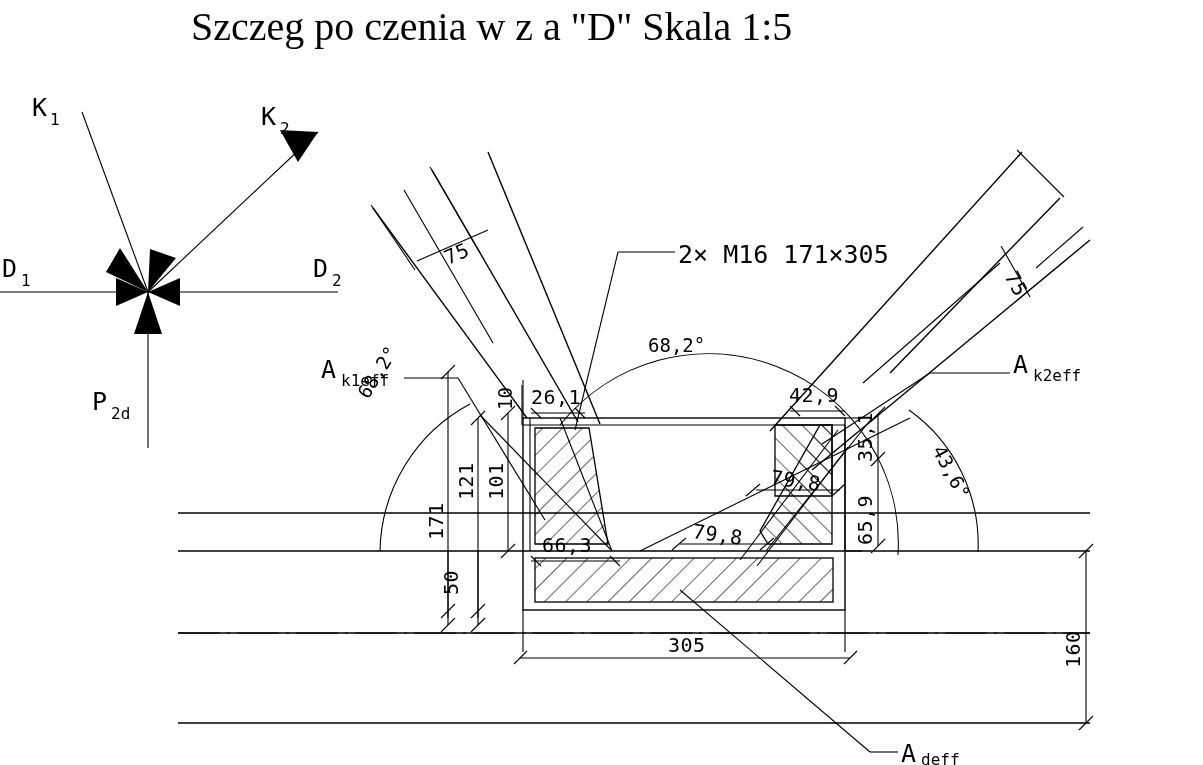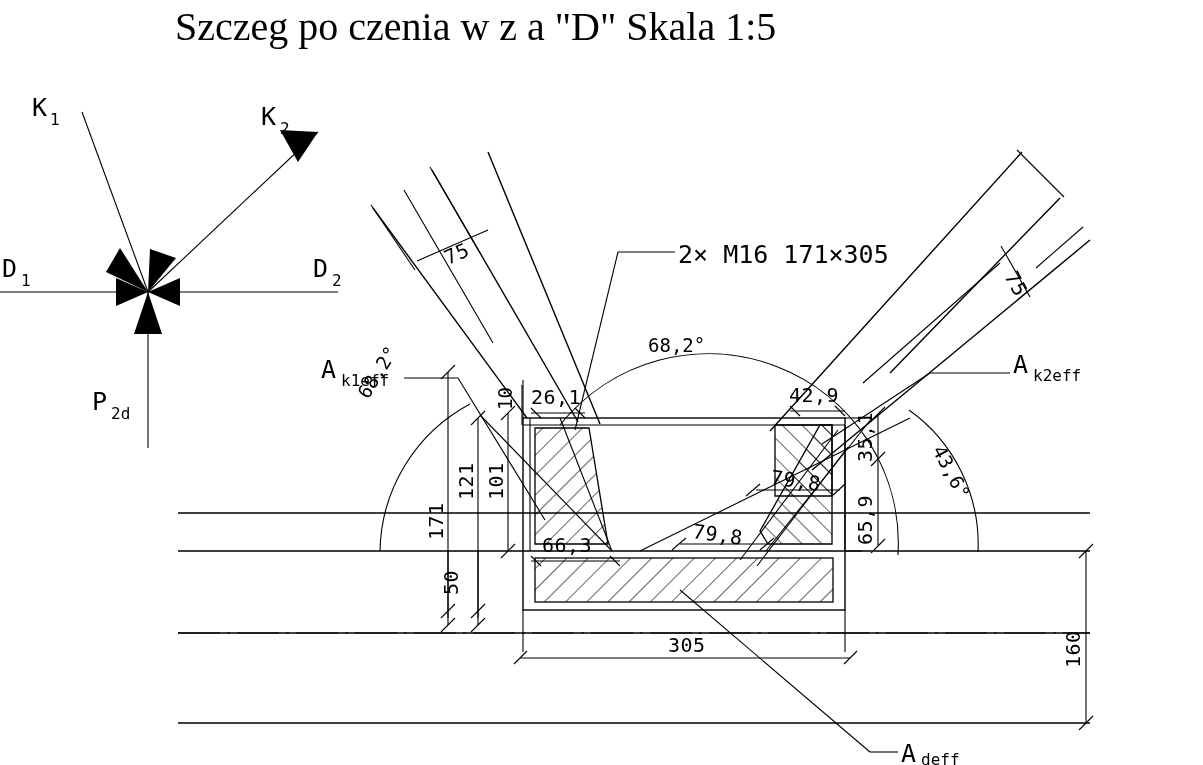--- a/index.html
+++ b/index.html
@@ -18,21 +18,21 @@
   .title{font-family:"Liberation Serif", serif;font-size:40px;fill:#000;}
   .centerline{stroke:#000;stroke-width:1.1;fill:none;
               stroke-dasharray:42 7 3 7;}
   .solidfill{fill:#000;stroke:none;}
 </style>
 </head>
 <body>
 
 <div id="root">
 
-<div style="position:absolute;left:0;top:0;width:953px;height:56px;">
+<div style="position:absolute;left:16px;top:0;width:953px;height:56px;">
   <svg width="1203" height="56">
     <text class="title" x="175" y="40">Szczeg    po   czenia w  z a "D" Skala 1:5</text>
   </svg>
 </div>
 
 <svg width="1203" height="765" viewBox="0 0 1203 765">
 
   <defs>
 
     <pattern id="hatchA" width="14" height="14" patternUnits="userSpaceOnUse" patternTransform="rotate(45)">

